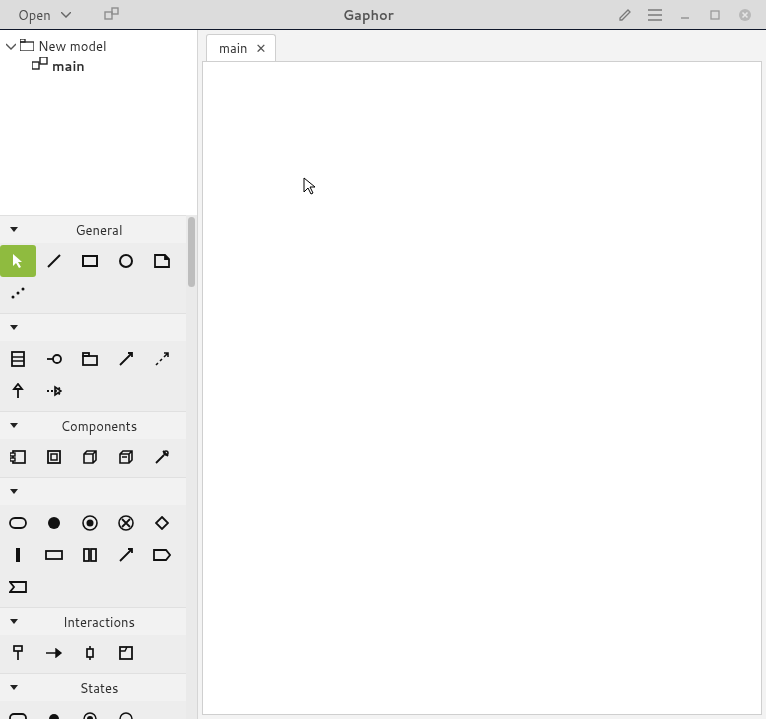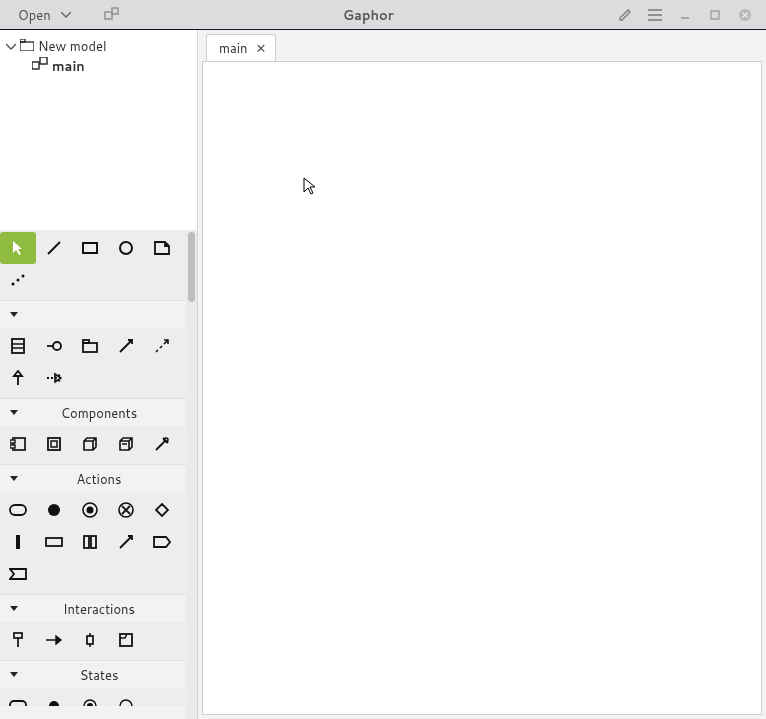--- a/index.html
+++ b/index.html
@@ -213,20 +213,28 @@
               <rect x="8" y="0" width="7" height="7" fill="none" stroke="#222" stroke-width="1.4"></rect>
             </svg>
         </span>
         <span>main</span>
       </div>
     </div>
 
     <div class="toolbox-wrap">
       <div class="toolbox">
 
+        <div class="section-header">
+          <span class="chev">
+              <svg width="8" height="6">
+                <path d="M0 0 L4 5 L8 0" fill="#222"></path>
+              </svg>
+            </span>
+          <span class="lbl">General</span>
+        </div>
         <div class="tool-grid">
           <div class="tool active">
             <svg width="14" height="16">
                 <path d="M2 1 L2 13 L5 10 L8 15 L10 14 L7 9 L11 9 Z" fill="#fff"></path>
               </svg>
           </div>
           <div class="tool">
             <svg width="16" height="16">
                 <path d="M2 14 L14 2" stroke="#111" stroke-width="2"></path>
               </svg>
@@ -343,21 +351,20 @@
               </svg>
           </div>
         </div>
 
         <div class="section-header">
           <span class="chev">
               <svg width="8" height="6">
                 <path d="M0 0 L4 5 L8 0" fill="#222"></path>
               </svg>
             </span>
-          <span class="lbl">Actions</span>
         </div>
         <div class="tool-grid">
           <div class="tool">
             <svg width="18" height="12">
                 <rect x="1" y="1" width="16" height="10" rx="5" fill="none" stroke="#111" stroke-width="1.8"></rect>
               </svg>
           </div>
           <div class="tool">
             <svg width="14" height="14">
                 <circle cx="7" cy="7" r="6" fill="#111"></circle>

